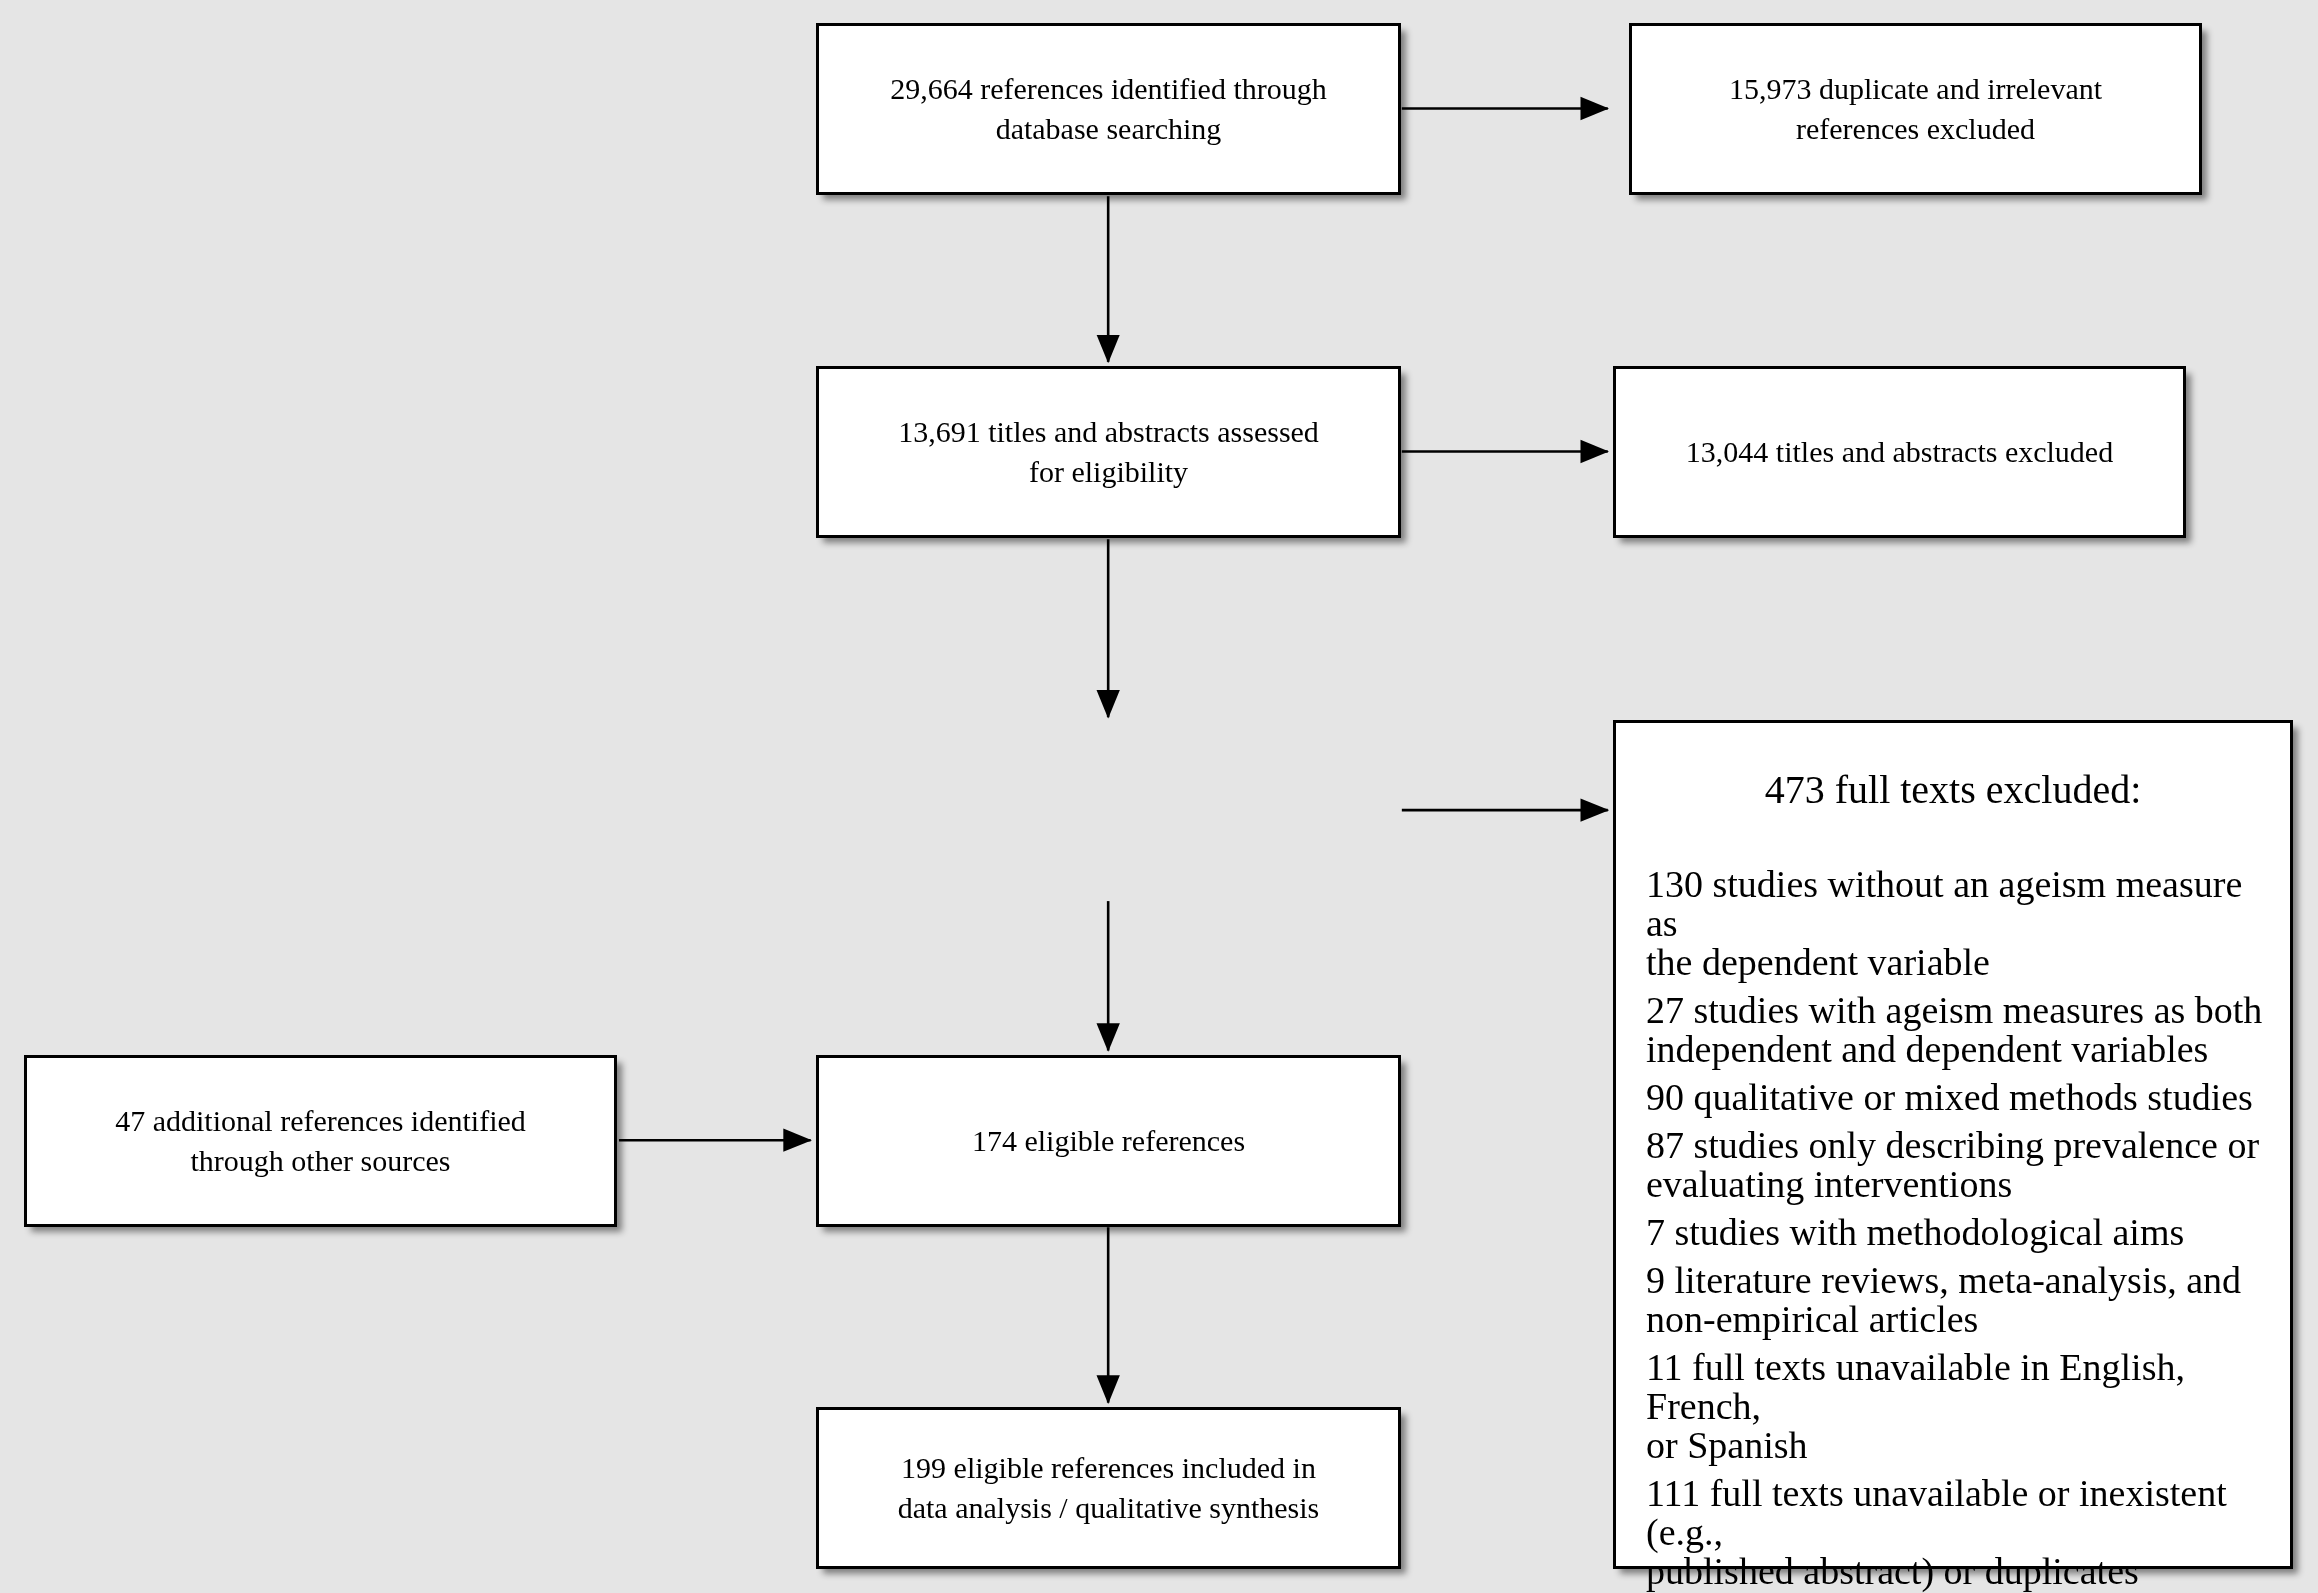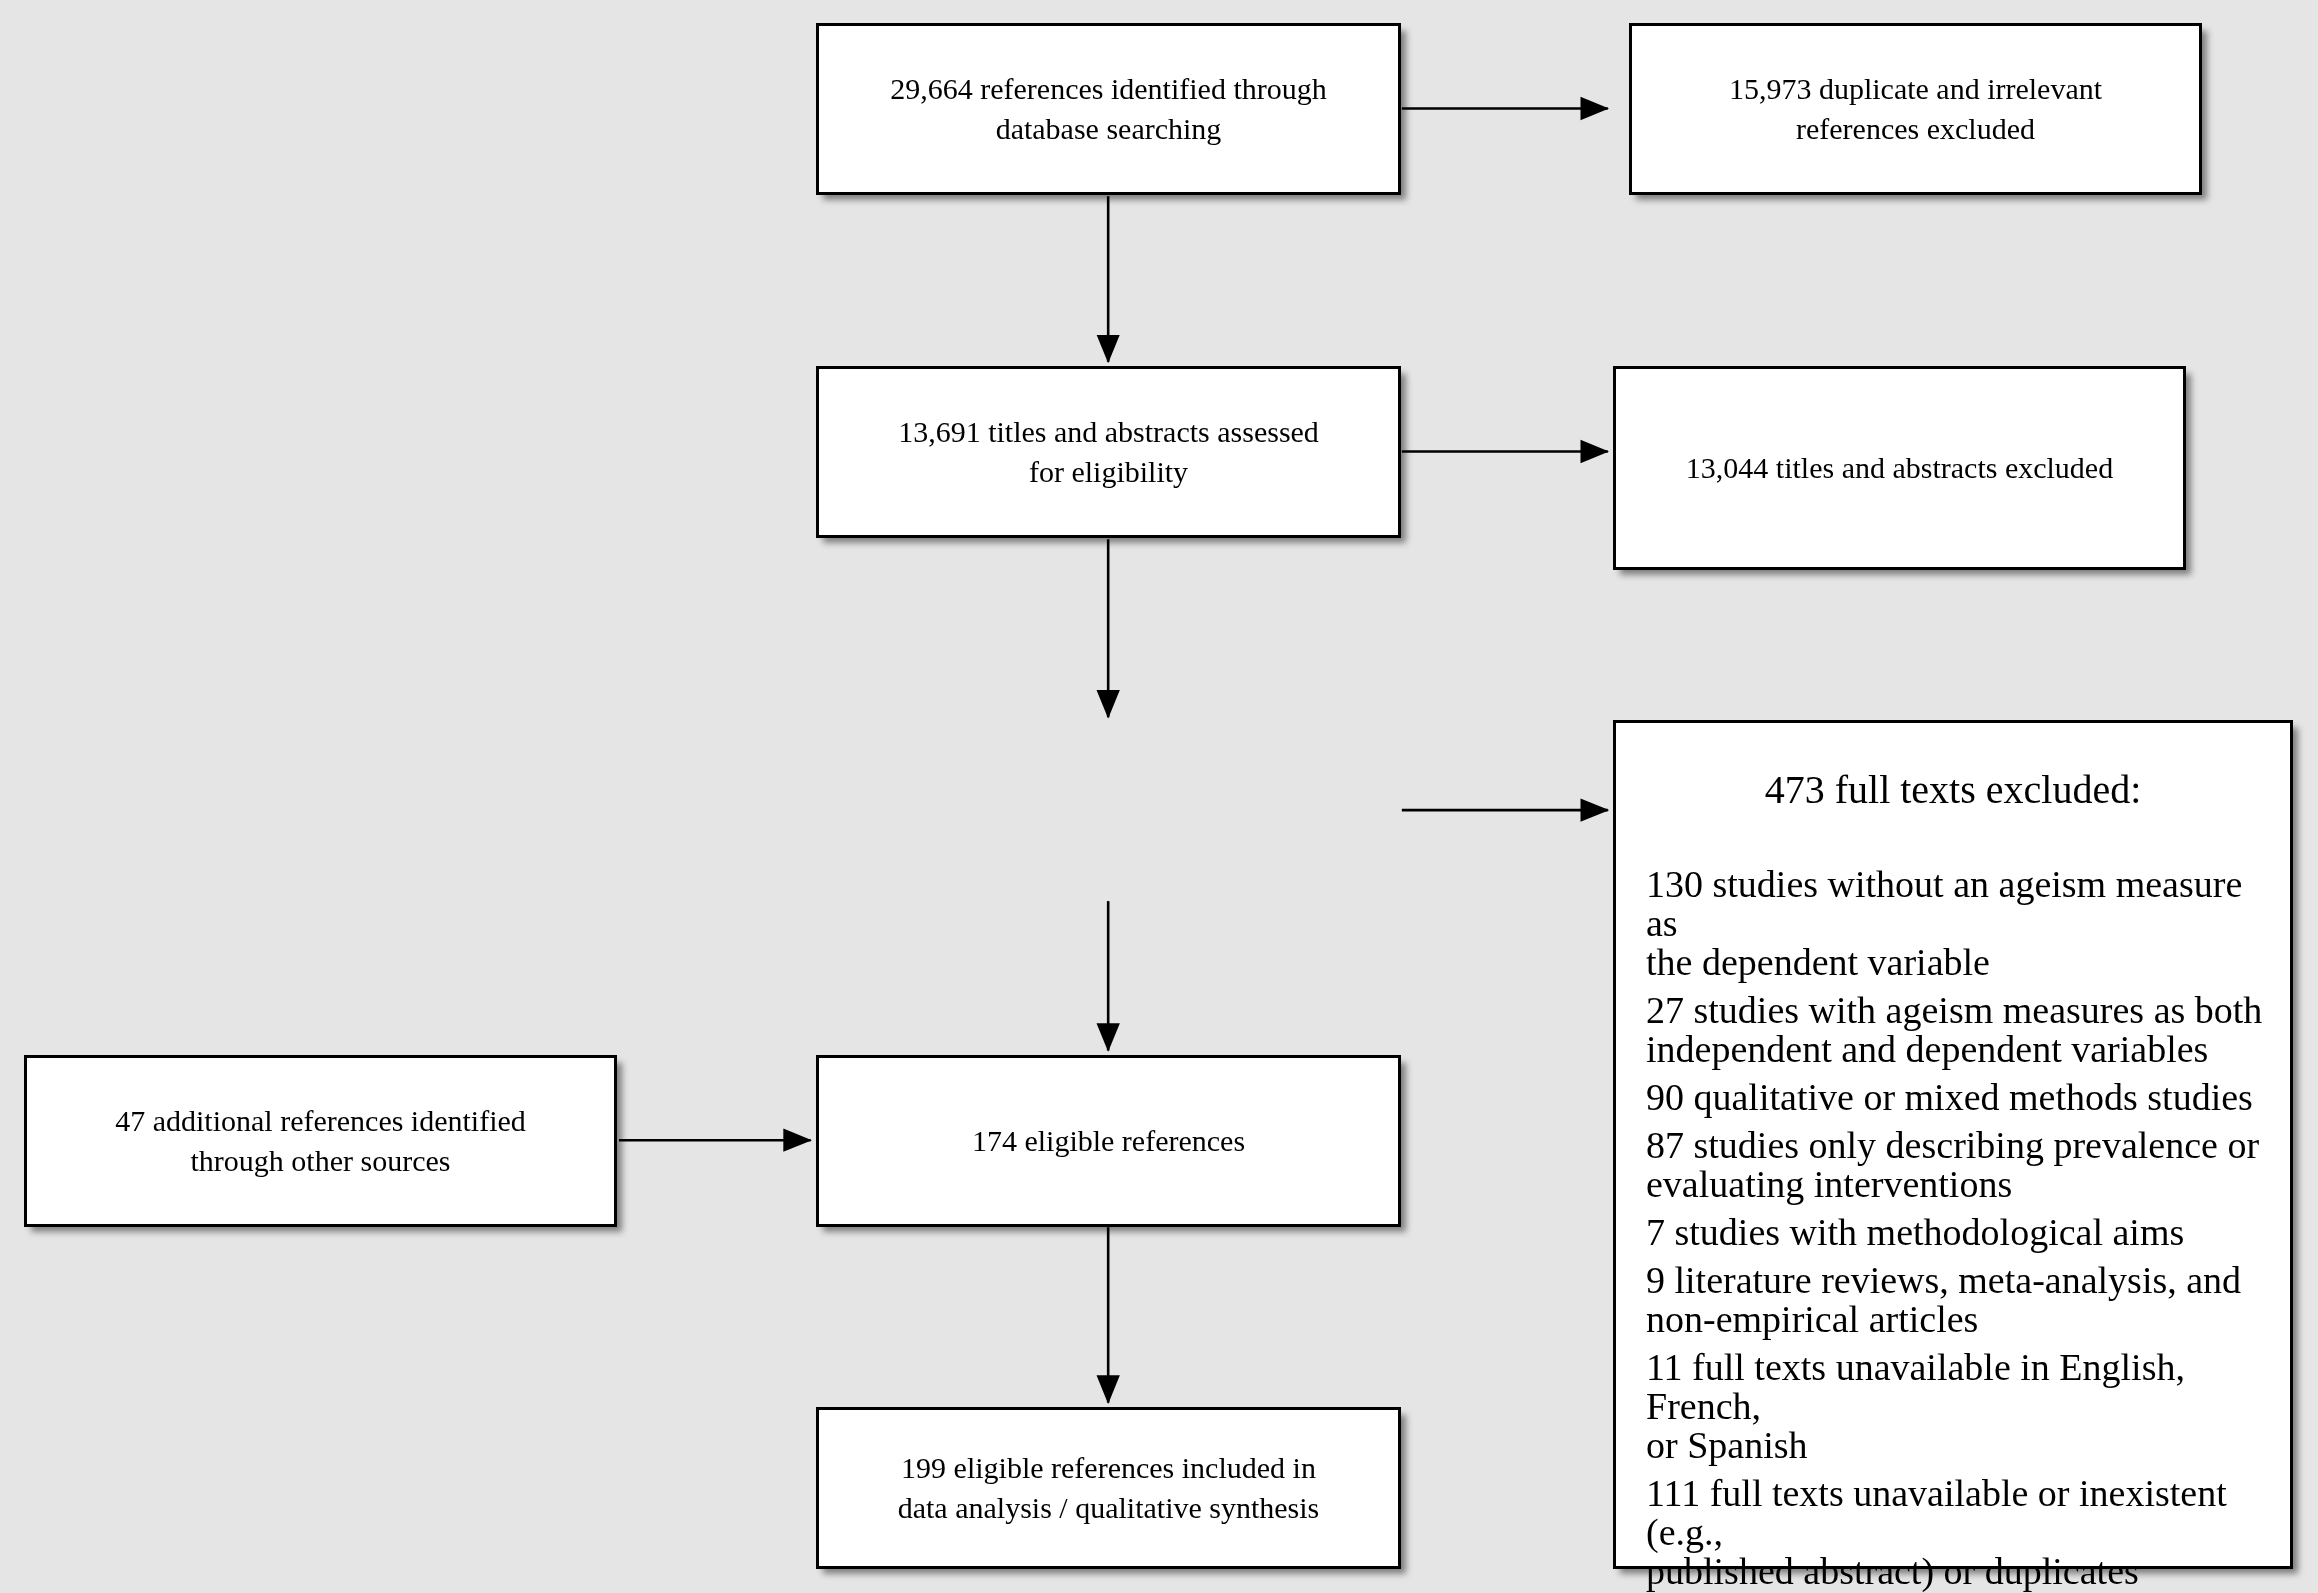--- a/index.html
+++ b/index.html
@@ -36,21 +36,21 @@
   .box-text {
     white-space: pre-line;
     font-size: 30px;
     line-height: 40px;
     padding: 0 11.7px;
   }
   
   #box-identified   { left: 816px; top: 23px;   width: 585px;  height: 172px; }
   #box-dup-excluded { left: 1613px; top: 23px;   width: 573px;  height: 172px; margin-left: 16px; }
   #box-titles       { left: 816px; top: 366px;  width: 585px;  height: 172px; }
-  #box-titles-excl  { left: 1613px; top: 366px;  width: 573px;  height: 204px; }
+  #box-titles-excl  { left: 1613px; top: 366px;  width: 573px;  height: 172px; }
   #box-fulltext     { left: 816px; top: 721px; width: 585px;  height: 179px; }
   #box-additional   { left: 24px;   top: 1055px; width: 593px;  height: 172px; }
   #box-eligible     { left: 816px; top: 1055px; width: 585px;  height: 172px; }
   #box-included     { left: 816px; top: 1407px; width: 585px;  height: 162px; text-align: center; }
   
   #box-exclusions {
     left: 1613px; top: 720px; width: 680px; height: 849px;
     display: block;
     text-align: left;
   }

